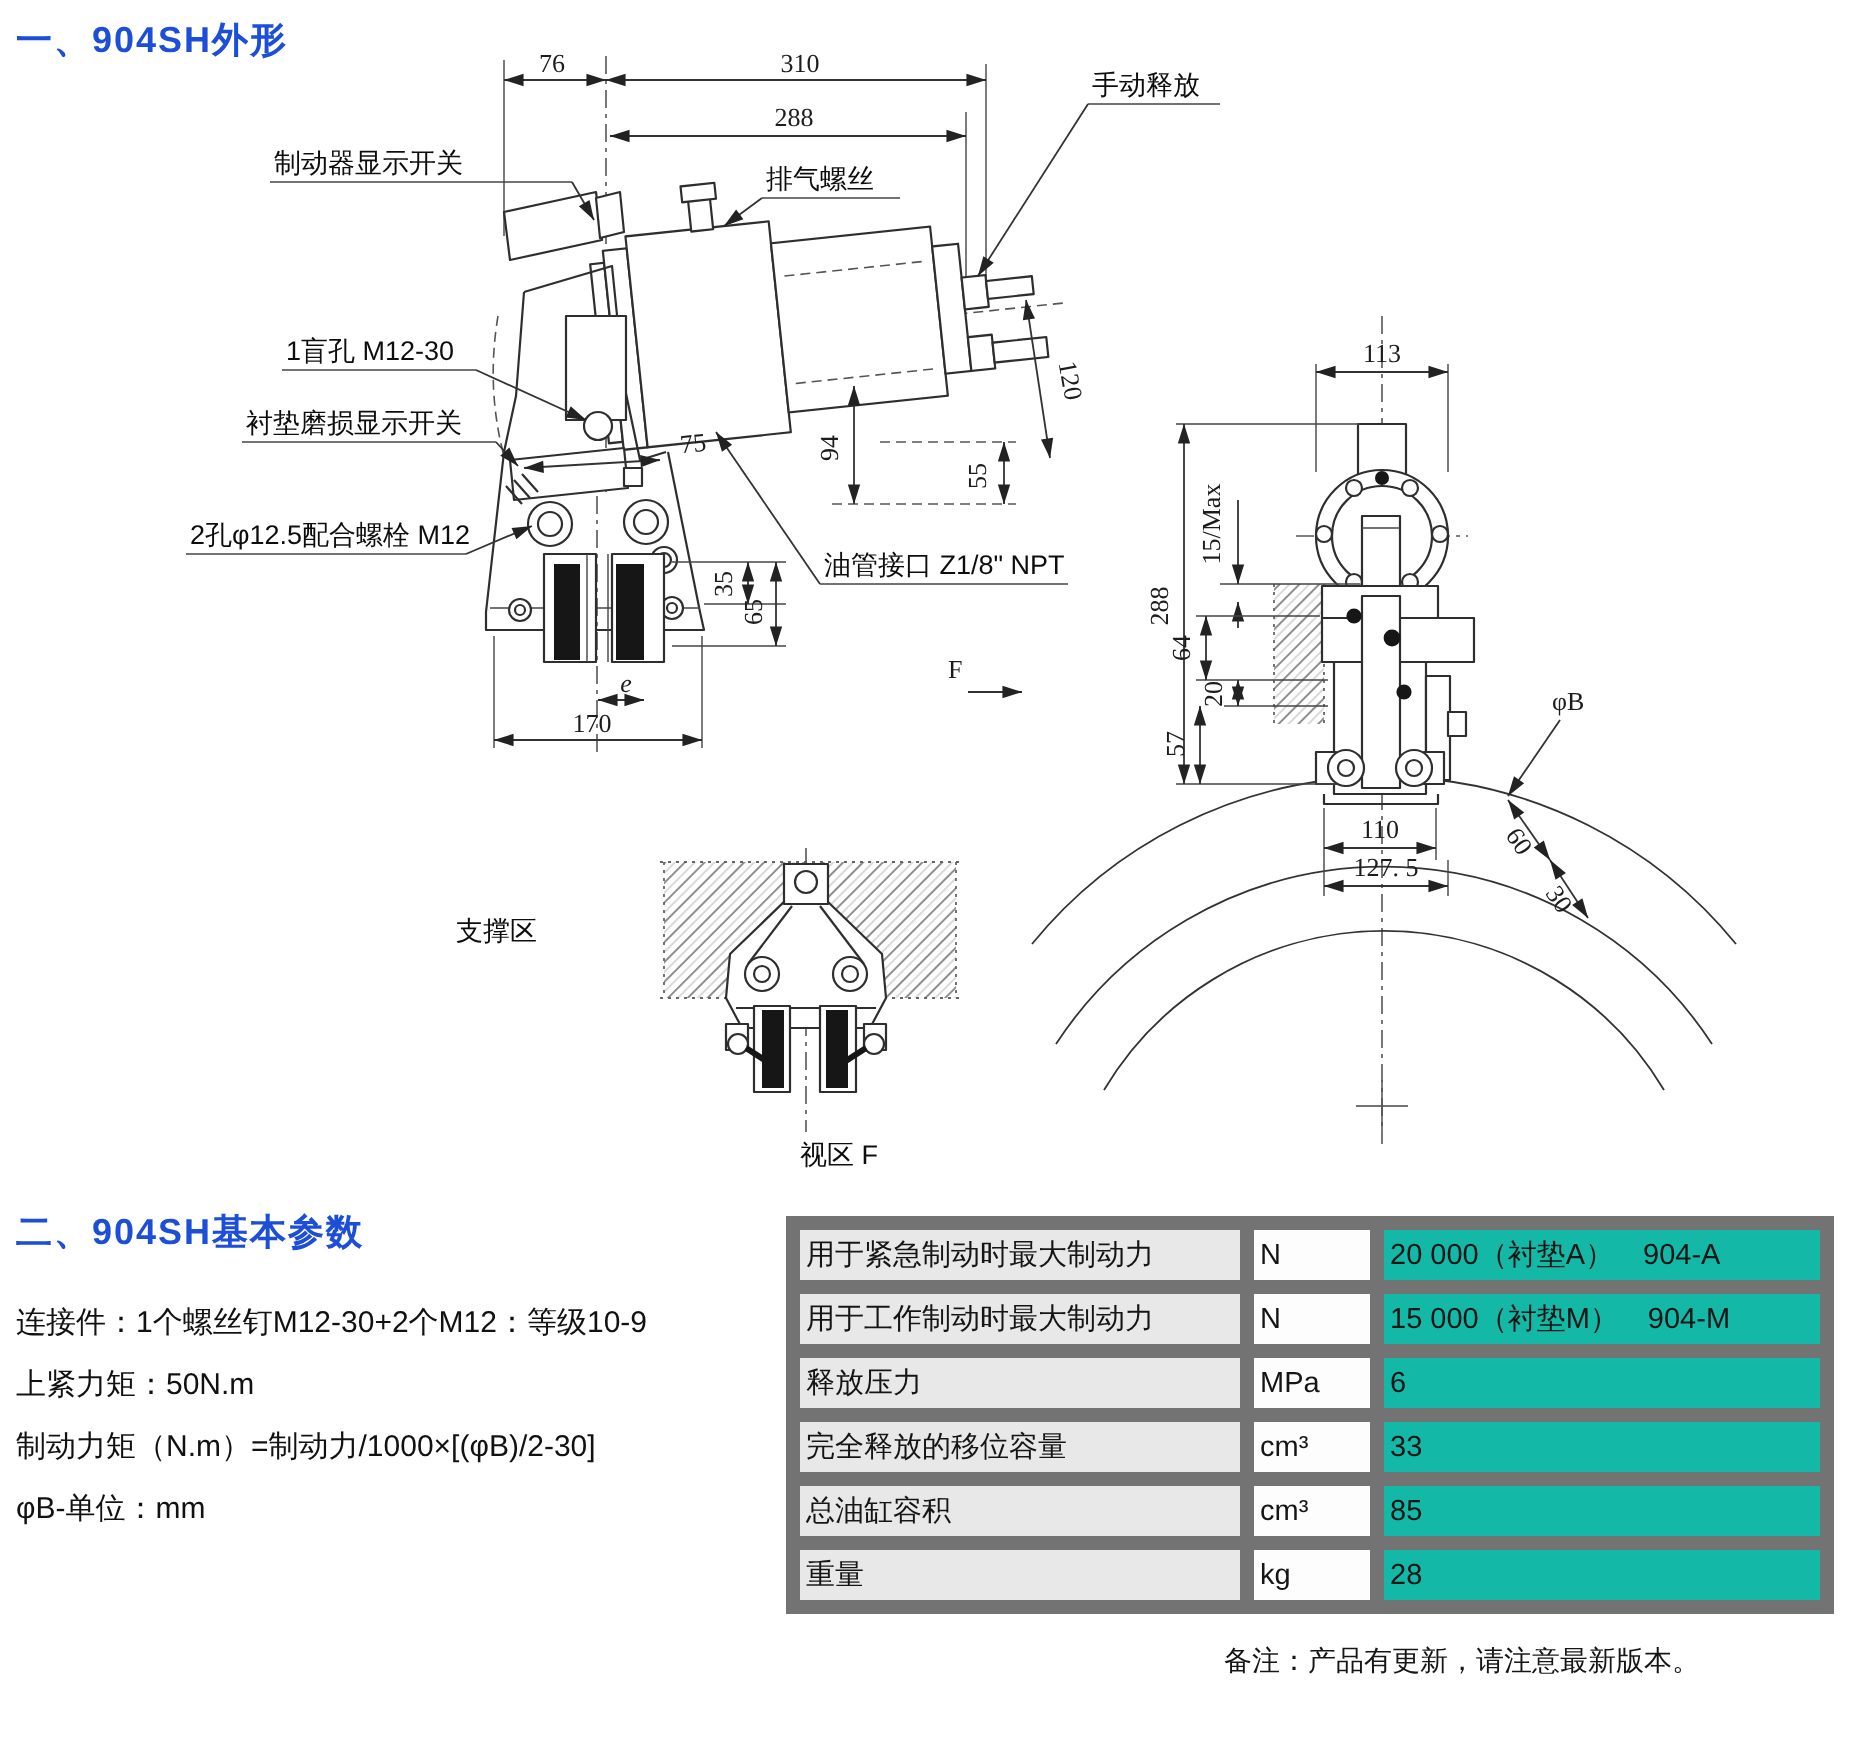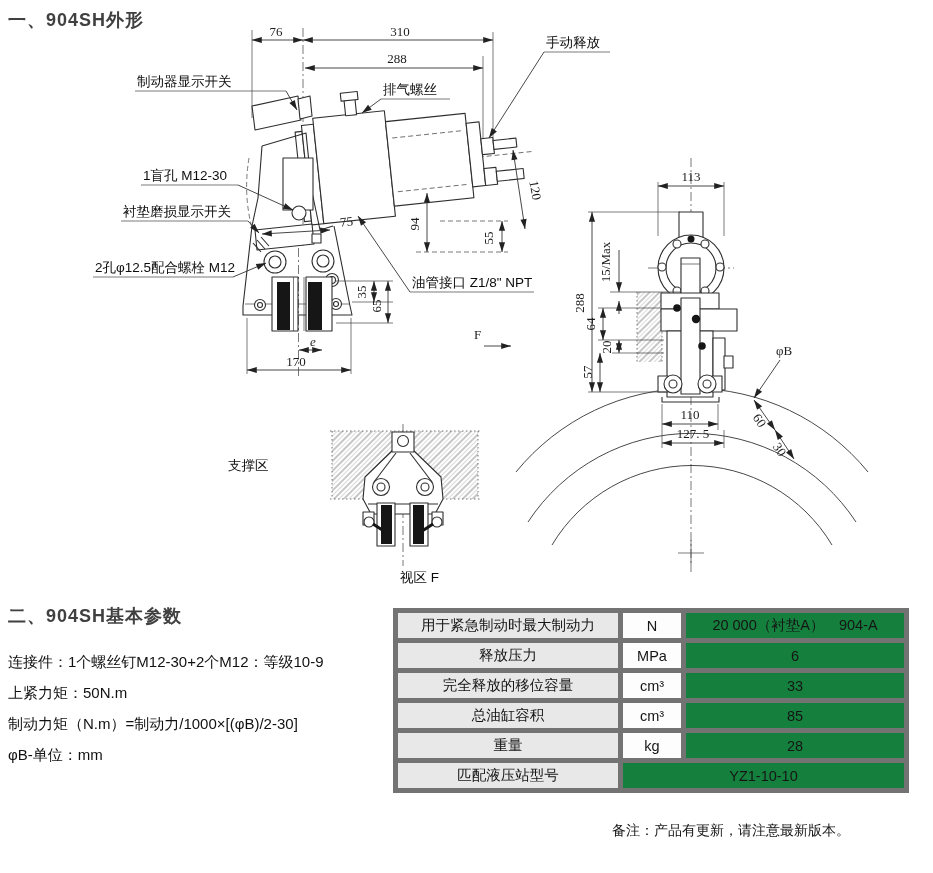--- a/index.html
+++ b/index.html
@@ -1,34 +1,34 @@
 <!DOCTYPE html>
 <html><head>
 <meta charset="utf-8">
 <style>
   html,body{margin:0;padding:0;}
   body{
     width:933px;height:873px;position:relative;background:#ffffff;
     font-family:"Liberation Sans",sans-serif;color:#111;overflow:hidden;
   }
   .abs{position:absolute;}
-  .sec-title{font-size:18px;font-weight:bold;letter-spacing:1px;color:#404040;}
+  .sec-title{font-size:18px;font-weight:bold;letter-spacing:1px;color:#1d4ed8;}
   #sec1-title{left:8px;top:8px;}
   #sec2-title{left:8px;top:604px;}
   #specs{left:8px;top:646px;}
   .spec-line{font-size:15px;line-height:31px;white-space:pre;}
   #drawing-svg{position:absolute;left:0;top:0;}
   #param-table{position:absolute;left:393px;top:608px;border-collapse:collapse;table-layout:fixed;}
   #param-table td{
-    border:5px solid #737373;height:25px;text-align:center;
+    border:7px solid #737373;height:25px;text-align:left;
     font-size:14.5px;padding:0 3px;white-space:pre;color:#151515;
   }
   #param-table td.lbl{background:#e8e8e8;width:214px;}
   #param-table td.unit{width:52px;background:#fdfdfd;}
-  #param-table td.val{width:212px;background:#15803d;margin-top:24px;}
+  #param-table td.val{width:212px;background:#14b8a6;margin-top:24px;}
   #footer-note{left:612px;top:822px;font-size:14px;color:#151515;}
   
   .p{fill:none;stroke:#2e2e2e;stroke-width:1.1;stroke-linejoin:round;}
   .pw{fill:#ffffff;stroke:#2e2e2e;stroke-width:1.1;stroke-linejoin:round;}
   .thin{fill:none;stroke:#444;stroke-width:0.7;}
   .d{fill:none;stroke:#333;stroke-width:0.9;}
   .cl{fill:none;stroke:#555;stroke-width:0.8;stroke-dasharray:9 3 2 3;}
   .dash{fill:none;stroke:#555;stroke-width:0.8;stroke-dasharray:5 3;}
   .dot{fill:none;stroke:#666;stroke-width:0.9;stroke-dasharray:1.5 2.5;}
   .blk{fill:#161616;stroke:none;}
@@ -316,39 +316,40 @@
 </div>
 
 <table id="param-table">
   <tbody>
     <tr>
       <td class="lbl">用于紧急制动时最大制动力</td>
       <td class="unit">N</td>
       <td class="val">20 000（衬垫A）　904-A</td>
     </tr>
     <tr>
+      <td class="lbl">用于工作制动时最大制动力</td>
+      <td class="unit">N</td>
+      <td class="val">15 000（衬垫M）　904-M</td>
+    </tr>
+    <tr>
       <td class="lbl">释放压力</td>
       <td class="unit">MPa</td>
       <td class="val">6</td>
     </tr>
     <tr>
       <td class="lbl">完全释放的移位容量</td>
       <td class="unit">cm³</td>
       <td class="val">33</td>
     </tr>
     <tr>
       <td class="lbl">总油缸容积</td>
       <td class="unit">cm³</td>
       <td class="val">85</td>
     </tr>
     <tr>
       <td class="lbl">重量</td>
       <td class="unit">kg</td>
       <td class="val">28</td>
     </tr>
-    <tr>
-      <td class="lbl">匹配液压站型号</td>
-      <td class="val" colspan="2">YZ1-10-10</td>
-    </tr>
   </tbody>
 </table>
 
 <div class="abs" id="footer-note">备注：产品有更新，请注意最新版本。</div>
 
 </body></html>

